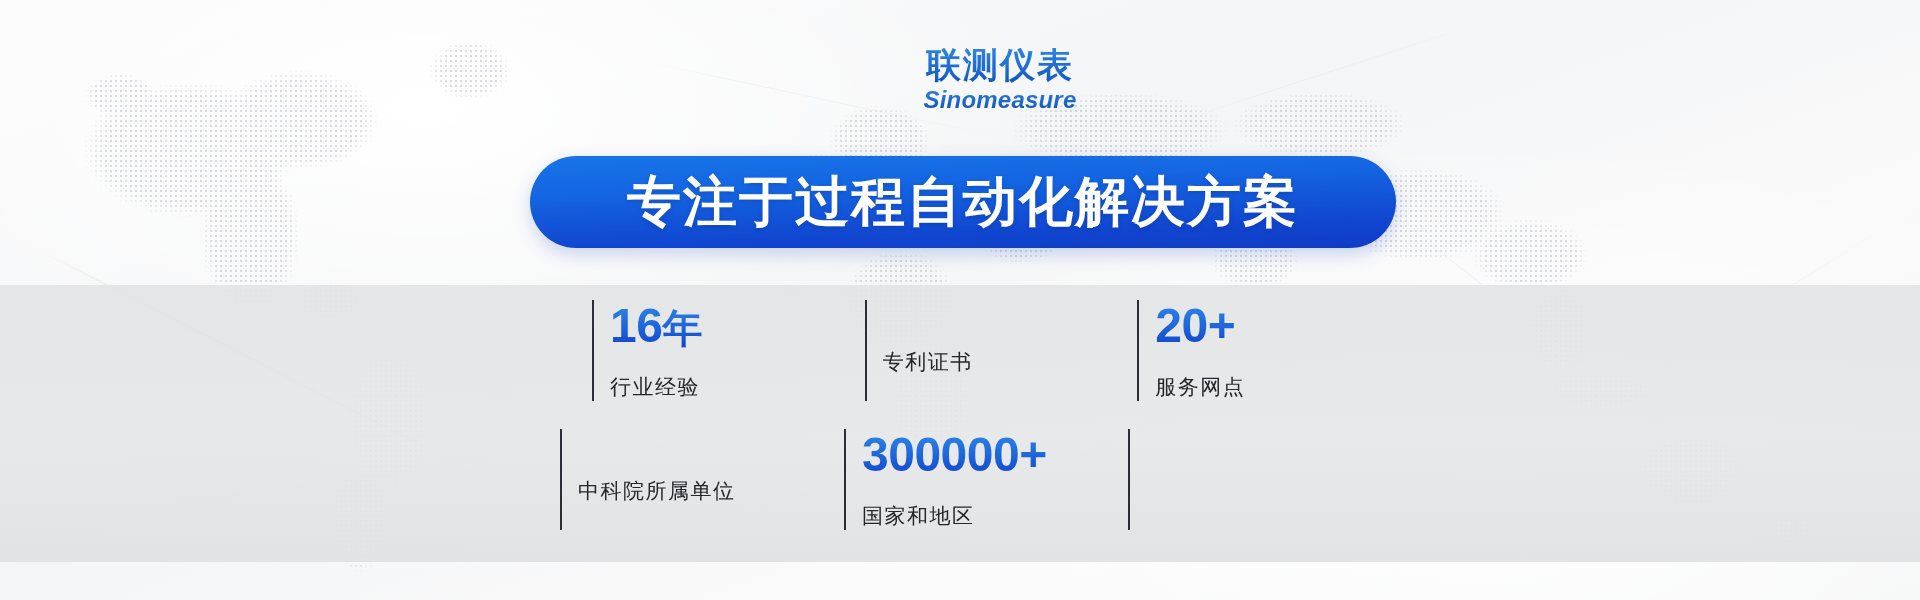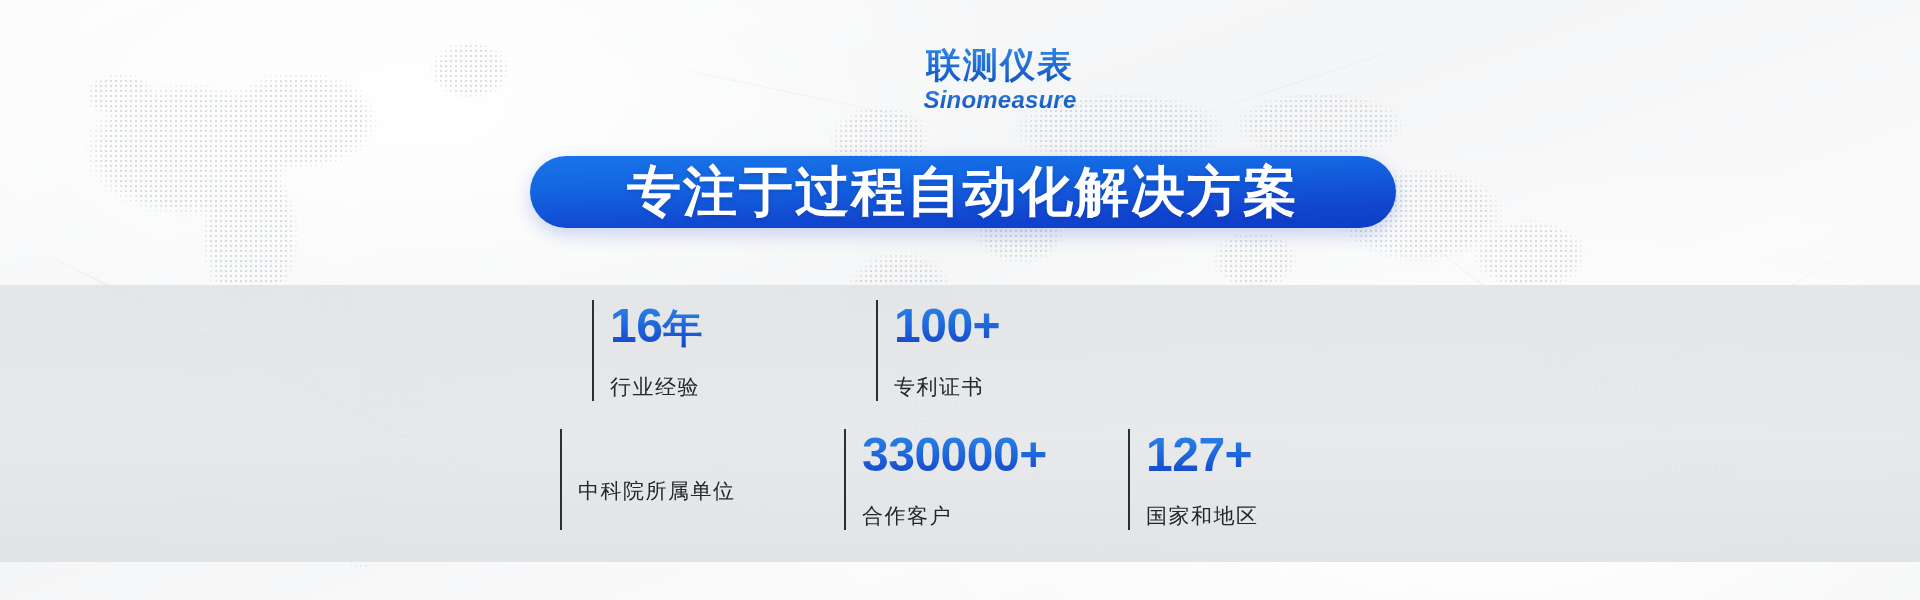--- a/index.html
+++ b/index.html
@@ -155,21 +155,21 @@
     -webkit-text-fill-color: transparent;
     display: block;
   }
 
   
   .pill {
     position: absolute;
     left: 530px;
     top: 156px;
     width: 866px;
-    height: 72px;
+    height: 92px;
     border-radius: 47px;
     background: linear-gradient(178deg, #1874e8 0%, #1466e2 32%, #1145cf 78%, #0f3cc6 100%);
     box-shadow: 0 6px 18px rgba(20,70,190,0.22);
     display: flex;
     align-items: center;
     justify-content: center;
   }
   .pill-text {
     font-family: "DejaVu Sans", "Liberation Sans", sans-serif;
     font-size: 54px;
@@ -278,46 +278,48 @@
         <div class="stat-bar"></div>
         <div class="stat-body">
           <div class="stat-value"><span>16</span><span class="unit">年</span></div>
           <div class="stat-label">行业经验</div>
         </div>
       </div>
 
       <div class="stat-cell c1">
         <div class="stat-bar"></div>
         <div class="stat-body">
-          <div class="stat-value"><span>100+</span><span class="unit"></span></div>
           <div class="stat-label">专利证书</div>
         </div>
       </div>
 
+      <div class="stat-cell c2">
+        <div class="stat-bar"></div>
+        <div class="stat-body">
+          <div class="stat-value"><span>20+</span><span class="unit"></span></div>
+          <div class="stat-label">服务网点</div>
+        </div>
+      </div>
     </div>
 
     <div class="stat-row row2">
       <div class="stat-cell c0">
         <div class="stat-bar"></div>
         <div class="stat-body">
           <div class="stat-label">中科院所属单位</div>
         </div>
       </div>
 
       <div class="stat-cell c1">
         <div class="stat-bar"></div>
         <div class="stat-body">
-          <div class="stat-value"><span>330000+</span><span class="unit"></span></div>
-          <div class="stat-label">合作客户</div>
+          <div class="stat-value"><span>300000+</span><span class="unit"></span></div>
+          <div class="stat-label">国家和地区</div>
         </div>
       </div>
 
       <div class="stat-cell c2">
         <div class="stat-bar"></div>
-        <div class="stat-body">
-          <div class="stat-value"><span>127+</span><span class="unit"></span></div>
-          <div class="stat-label">国家和地区</div>
-        </div>
       </div>
     </div>
 
   </div>
 </div>
 
 </body></html>

